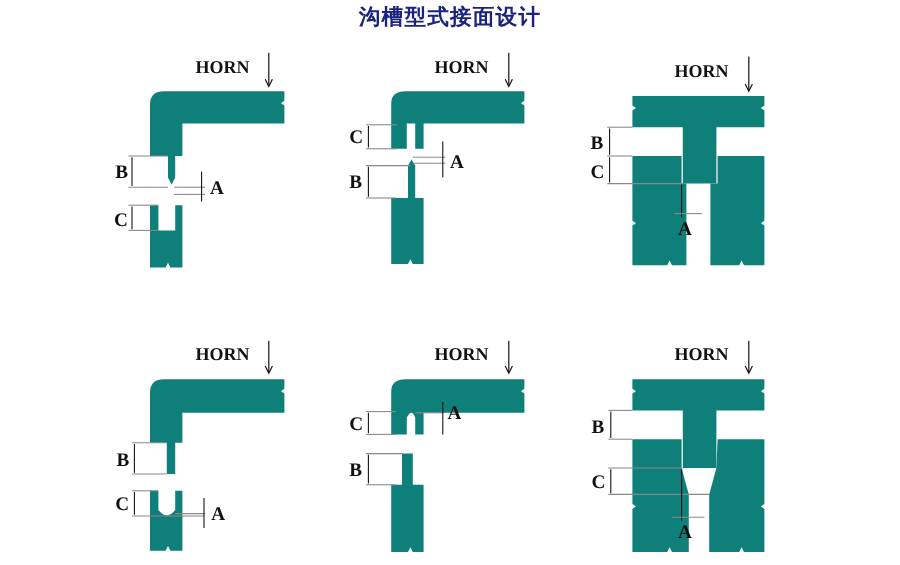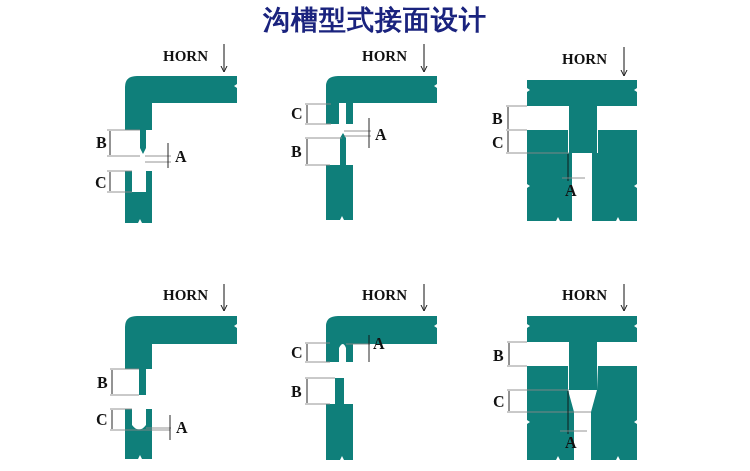--- a/index.html
+++ b/index.html
@@ -1,20 +1,20 @@
 <!DOCTYPE html>
 <html><head>
   <meta charset="utf-8">
   <style>
     html, body { margin: 0; padding: 0; background: #ffffff; }
     body { width: 750px; height: 471px; position: relative; overflow: hidden; font-family: "DejaVu Serif", "Liberation Serif", serif; }
     .title {
       position: absolute; left: 0; top: 2px; width: 750px; text-align: center;
       font-family: "DejaVu Sans", "Liberation Sans", sans-serif;
-      font-size: 27px; font-weight: bold; color: #1a237e; letter-spacing: 1px;
+      font-size: 18px; font-weight: bold; color: #1a237e; letter-spacing: 1px;
     }
     svg.canvas { position: absolute; left: 0; top: 0; }
     .part { fill: #0f7f7a; }
     .dim { stroke: #888; stroke-width: 0.9; fill: none; }
     .dimk { stroke: #111; stroke-width: 0.9; fill: none; }
     .lbl { font-family: "Liberation Serif", "DejaVu Serif", serif; font-weight: bold; font-size: 16px; fill: #111; }
     .horn { font-family: "Liberation Serif", "DejaVu Serif", serif; font-weight: bold; font-size: 15px; fill: #111; }
     .arrow { stroke: #111; stroke-width: 1; fill: none; }
   </style>
 </head>

